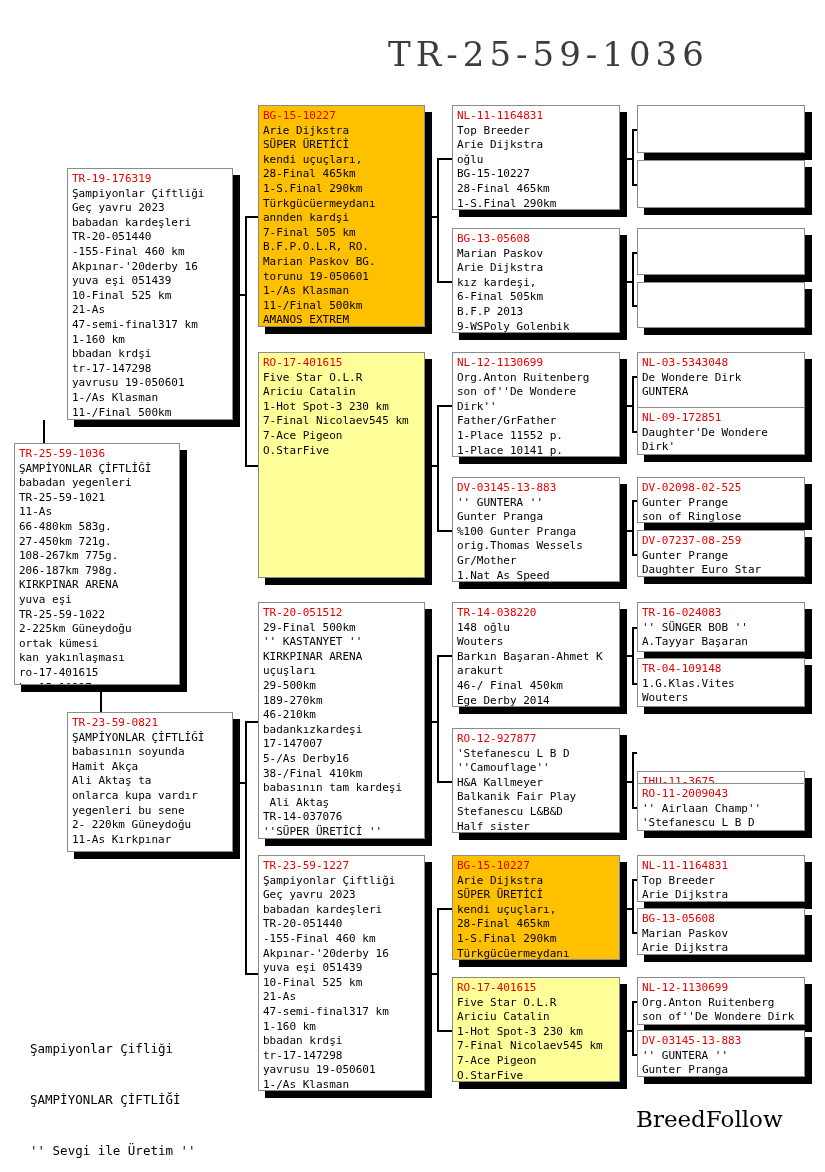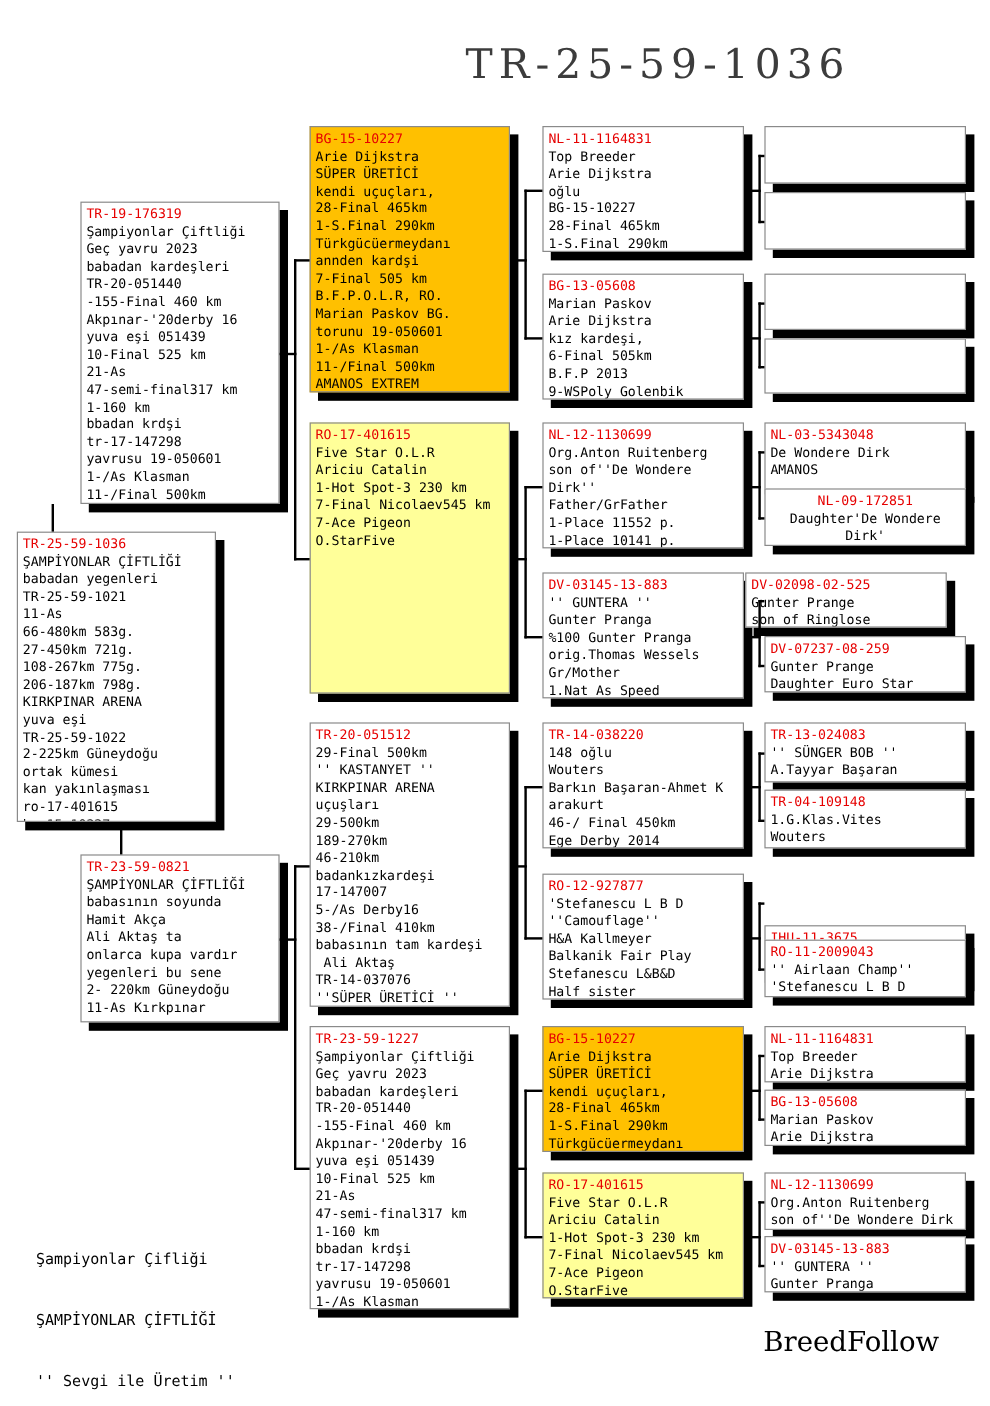--- a/index.html
+++ b/index.html
@@ -48,25 +48,25 @@
     <div class="pbox" style="left: 452px; top: 352px; width: 168px; height: 105px;"><div class="heading">NL-12-1130699</div><div class="bline">Org.Anton Ruitenberg</div><div class="bline">son of''De Wondere</div><div class="bline">Dirk''</div><div class="bline">Father/GrFather</div><div class="bline">1-Place 11552 p.</div><div class="bline">1-Place 10141 p.</div></div>
     <div class="pbox" style="left: 452px; top: 477px; width: 168px; height: 105px;"><div class="heading">DV-03145-13-883</div><div class="bline">'' GUNTERA ''</div><div class="bline">Gunter Pranga</div><div class="bline">%100 Gunter Pranga</div><div class="bline">orig.Thomas Wessels</div><div class="bline">Gr/Mother</div><div class="bline">1.Nat As Speed</div></div>
     <div class="pbox" style="left: 452px; top: 602px; width: 168px; height: 105px;"><div class="heading">TR-14-038220</div><div class="bline">148 oğlu</div><div class="bline">Wouters</div><div class="bline">Barkın Başaran-Ahmet K</div><div class="bline">arakurt</div><div class="bline">46-/ Final 450km</div><div class="bline">Ege Derby 2014</div></div>
     <div class="pbox" style="left: 452px; top: 728px; width: 168px; height: 105px;"><div class="heading">RO-12-927877</div><div class="bline">'Stefanescu L B D</div><div class="bline">''Camouflage''</div><div class="bline">H&amp;A Kallmeyer</div><div class="bline">Balkanik Fair Play</div><div class="bline">Stefanescu L&amp;B&amp;D</div><div class="bline">Half sister</div></div>
     <div class="pbox orange" style="left: 452px; top: 855px; width: 168px; height: 105px;"><div class="heading">BG-15-10227</div><div class="bline">Arie Dijkstra</div><div class="bline">SÜPER ÜRETİCİ</div><div class="bline">kendi uçuçları,</div><div class="bline">28-Final 465km</div><div class="bline">1-S.Final 290km</div><div class="bline">Türkgücüermeydanı</div></div>
     <div class="pbox yellow" style="left: 452px; top: 977px; width: 168px; height: 105px;"><div class="heading">RO-17-401615</div><div class="bline">Five Star O.L.R</div><div class="bline">Ariciu Catalin</div><div class="bline">1-Hot Spot-3 230 km</div><div class="bline">7-Final Nicolaev545 km</div><div class="bline">7-Ace Pigeon</div><div class="bline">O.StarFive</div></div>
     <div class="pbox" style="left: 637px; top: 105px; width: 168px; height: 48px;"></div>
     <div class="pbox" style="left: 637px; top: 160px; width: 168px; height: 48px;"></div>
     <div class="pbox" style="left: 637px; top: 228px; width: 168px; height: 47px;"></div>
     <div class="pbox" style="left: 637px; top: 282px; width: 168px; height: 46px;"></div>
-    <div class="pbox" style="left: 637px; top: 352px; width: 168px; height: 60px;"><div class="heading">NL-03-5343048</div><div class="bline">De Wondere Dirk</div><div class="bline">AMANOS</div></div>
-    <div class="pbox" style="left: 637px; top: 407px; width: 168px; height: 48px; text-align: center;"><div class="heading">NL-09-172851</div><div class="bline">Daughter'De Wondere</div><div class="bline">Dirk'</div></div>
-    <div class="pbox" style="left: 621px; top: 477px; width: 168px; height: 46px;"><div class="heading">DV-02098-02-525</div><div class="bline">Gunter Prange</div><div class="bline">son of Ringlose</div></div>
+    <div class="pbox" style="left: 637px; top: 352px; width: 168px; height: 60px;"><div class="heading">NL-03-5343048</div><div class="bline">De Wondere Dirk</div><div class="bline">GUNTERA</div></div>
+    <div class="pbox" style="left: 637px; top: 407px; width: 168px; height: 48px;"><div class="heading">NL-09-172851</div><div class="bline">Daughter'De Wondere</div><div class="bline">Dirk'</div></div>
+    <div class="pbox" style="left: 637px; top: 477px; width: 168px; height: 46px;"><div class="heading">DV-02098-02-525</div><div class="bline">Gunter Prange</div><div class="bline">son of Ringlose</div></div>
     <div class="pbox" style="left: 637px; top: 530px; width: 168px; height: 47px;"><div class="heading">DV-07237-08-259</div><div class="bline">Gunter Prange</div><div class="bline">Daughter Euro Star</div></div>
-    <div class="pbox" style="left: 637px; top: 602px; width: 168px; height: 50px;"><div class="heading">TR-13-024083</div><div class="bline">'' SÜNGER BOB ''</div><div class="bline">A.Tayyar Başaran</div></div>
+    <div class="pbox" style="left: 637px; top: 602px; width: 168px; height: 50px;"><div class="heading">TR-16-024083</div><div class="bline">'' SÜNGER BOB ''</div><div class="bline">A.Tayyar Başaran</div></div>
     <div class="pbox" style="left: 637px; top: 658px; width: 168px; height: 49px;"><div class="heading">TR-04-109148</div><div class="bline">1.G.Klas.Vites</div><div class="bline">Wouters</div></div>
     <div class="pbox" style="left: 637px; top: 728px; width: 168px; height: 48px; margin-top: 43px;"><div class="heading">IHU-11-3675</div><div class="bline">%David Clausıng</div><div class="bline">H&amp;A.Kallmeyer</div></div>
     <div class="pbox" style="left: 637px; top: 783px; width: 168px; height: 48px;"><div class="heading">RO-11-2009043</div><div class="bline">'' Airlaan Champ''</div><div class="bline">'Stefanescu L B D</div></div>
     <div class="pbox" style="left: 637px; top: 855px; width: 168px; height: 47px;"><div class="heading">NL-11-1164831</div><div class="bline">Top Breeder</div><div class="bline">Arie Dijkstra</div></div>
     <div class="pbox" style="left: 637px; top: 908px; width: 168px; height: 47px;"><div class="heading">BG-13-05608</div><div class="bline">Marian Paskov</div><div class="bline">Arie Dijkstra</div></div>
     <div class="pbox" style="left: 637px; top: 977px; width: 168px; height: 48px;"><div class="heading">NL-12-1130699</div><div class="bline">Org.Anton Ruitenberg</div><div class="bline">son of''De Wondere Dirk</div></div>
     <div class="pbox" style="left: 637px; top: 1030px; width: 168px; height: 47px;"><div class="heading">DV-03145-13-883</div><div class="bline">'' GUNTERA ''</div><div class="bline">Gunter Pranga</div></div>
     <div class="cline" style="left: 233px; top: 294px; width: 14px; height: 2px;"></div>
     <div class="cline" style="left: 245px; top: 216px; width: 2px; height: 251px;"></div>
     <div class="cline" style="left: 245px; top: 216px; width: 13px; height: 2px;"></div>

